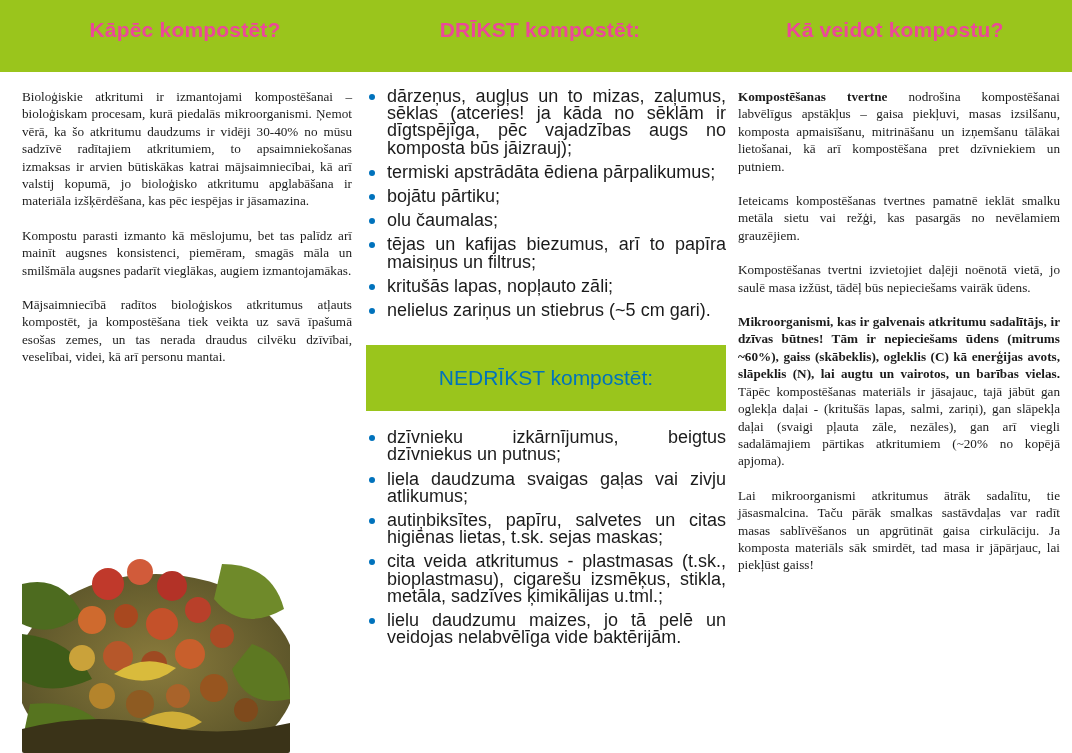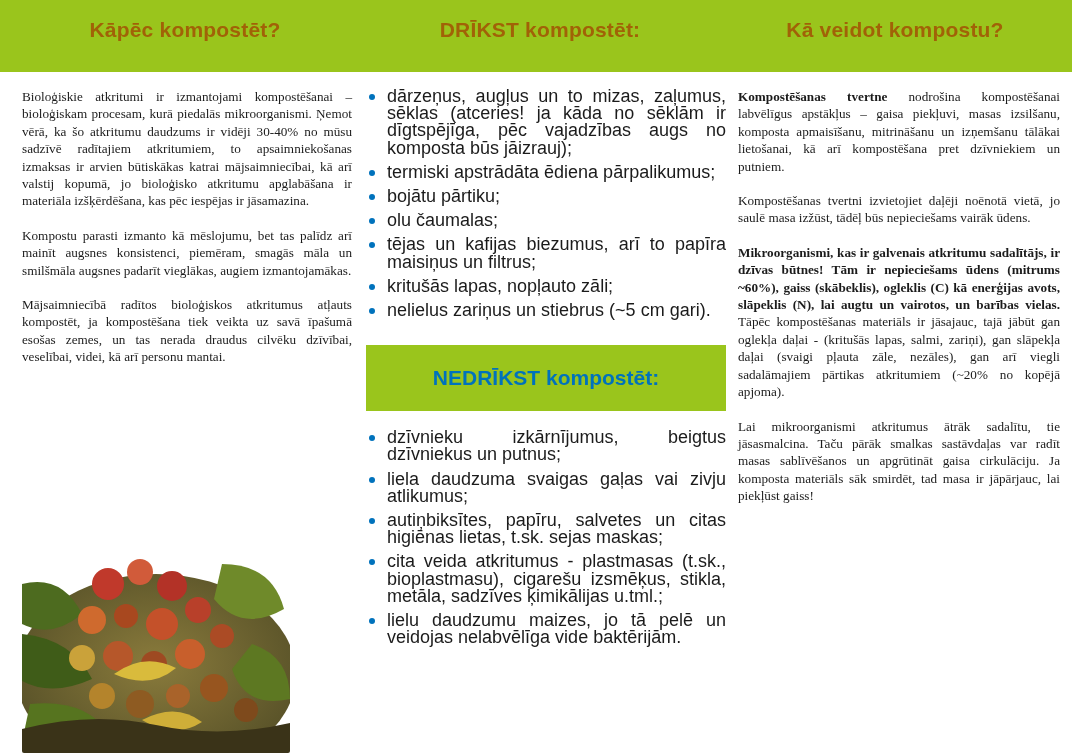--- a/index.html
+++ b/index.html
@@ -10,21 +10,21 @@
     color:#1b1b1b;
     overflow:hidden;
     position:relative;
   }
   .header-band{
     position:absolute;left:0;top:0;width:1072px;height:72px;
     background:#9ac51c;
   }
   .header-title{
     position:absolute;top:18px;
-    color:#a16207;
+    color:#ec4899;
     font-size:21px;font-weight:bold;
     text-align:center;
     letter-spacing:.2px;
   }
   #h1{left:20px;width:330px;}
   #h2{left:360px;width:360px;}
   #h3{left:730px;width:330px;}
 
   .col{position:absolute;top:88px;}
   #col1{left:22px;width:330px;}
@@ -61,21 +61,21 @@
   }
 
   
   .sub-band{
     margin-top:26px;
     width:360px;height:66px;
     background:#9ac51c;
     display:flex;align-items:center;justify-content:center;
   }
   .sub-band span{
-    color:#0072bc;font-size:21px;font-weight:bold;
+    color:#0072bc;font-size:21px;font-weight:normal;
   }
   .sub-list{margin-top:18px;}
 
   
   .photo{
     position:absolute;left:22px;top:524px;
     width:268px;height:229px;
     overflow:hidden;
     border-radius:2px;
   }
@@ -114,20 +114,21 @@
     <li>dzīvnieku izkārnījumus, beigtus dzīvniekus un putnus;</li>
     <li>liela daudzuma svaigas gaļas vai zivju atlikumus;</li>
     <li>autiņbiksītes, papīru, salvetes un citas higiēnas lietas, t.sk. sejas maskas;</li>
     <li>cita veida atkritumus - plastmasas (t.sk., bioplastmasu), cigarešu izsmēķus, stikla, metāla, sadzīves ķimikālijas u.tml.;</li>
     <li>lielu daudzumu maizes, jo tā pelē un veidojas nelabvēlīga vide baktērijām.</li>
   </ul>
 </div>
 
 <div class="col" id="col3">
   <p><span class="bold">Kompostēšanas tvertne</span><span> nodrošina kompostēšanai labvēlīgus apstākļus – gaisa piekļuvi, masas izsilšanu, komposta apmaisīšanu, mitrināšanu un izņemšanu tālākai lietošanai, kā arī kompostēšana pret dzīvniekiem un putniem.</span></p>
+  <p>Ieteicams kompostēšanas tvertnes pamatnē ieklāt smalku metāla sietu vai režģi, kas pasargās no nevēlamiem grauzējiem.</p>
   <p>Kompostēšanas tvertni izvietojiet daļēji noēnotā vietā, jo saulē masa izžūst, tādēļ būs nepieciešams vairāk ūdens.</p>
   <p><span class="bold">Mikroorganismi, kas ir galvenais atkritumu sadalītājs, ir dzīvas būtnes! Tām ir nepieciešams ūdens (mitrums ~60%), gaiss (skābeklis), ogleklis (C) kā enerģijas avots, slāpeklis (N), lai augtu un vairotos, un barības vielas.</span><span> Tāpēc kompostēšanas materiāls ir jāsajauc, tajā jābūt gan oglekļa daļai - (kritušās lapas, salmi, zariņi), gan slāpekļa daļai (svaigi pļauta zāle, nezāles), gan arī viegli sadalāmajiem pārtikas atkritumiem (~20% no kopējā apjoma).</span></p>
   <p>Lai mikroorganismi atkritumus ātrāk sadalītu, tie jāsasmalcina. Taču pārāk smalkas sastāvdaļas var radīt masas sablīvēšanos un apgrūtināt gaisa cirkulāciju. Ja komposta materiāls sāk smirdēt, tad masa ir jāpārjauc, lai piekļūst gaiss!</p>
 </div>
 
 <div class="photo">
   <svg width="268" height="229" viewBox="0 0 268 229" xmlns="http://www.w3.org/2000/svg" aria-hidden="true">
     <defs>
       <radialGradient id="g1" cx="50%" cy="45%" r="70%">
         <stop offset="0%" stop-color="#8a7b3c"></stop>

